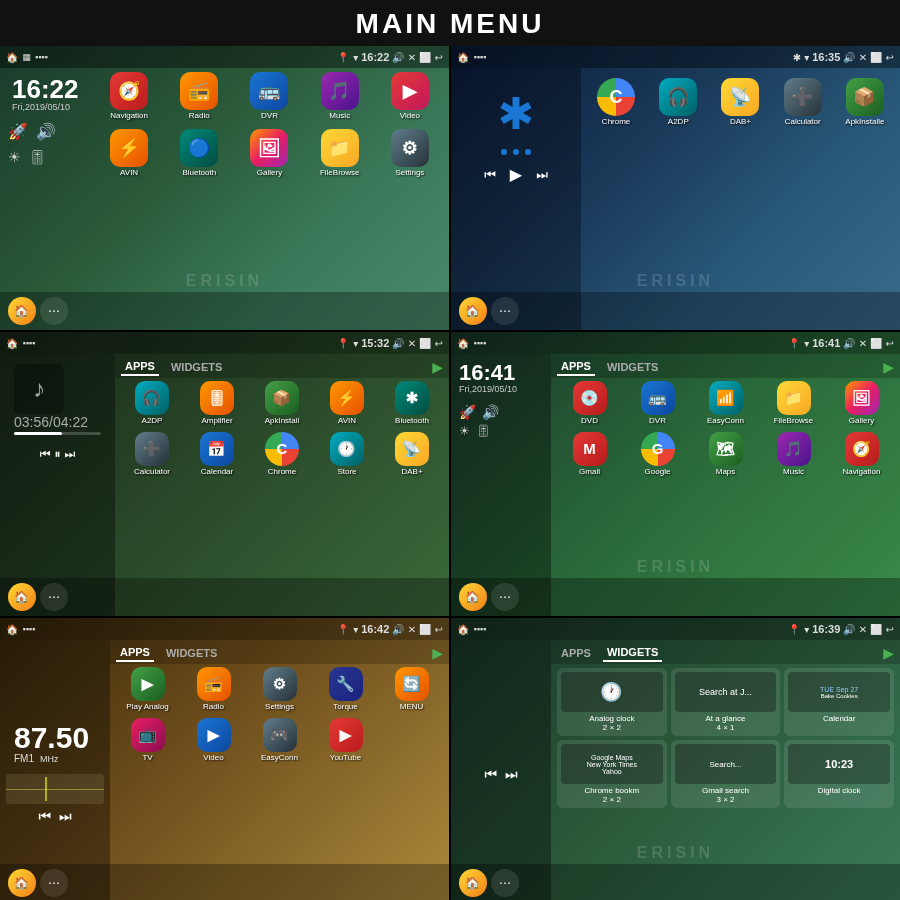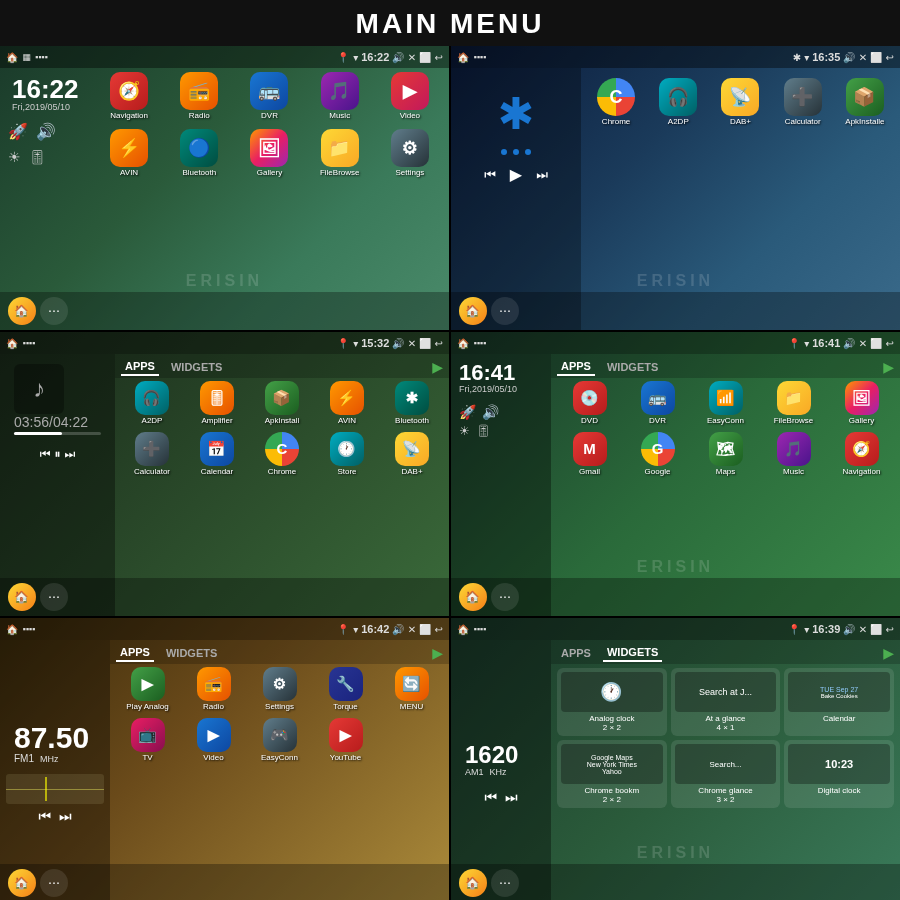--- a/index.html
+++ b/index.html
@@ -755,27 +755,20 @@
         <span>▾</span>
         <span class="status-time">16:39</span>
         <span>🔊</span>
         <span>✕</span>
         <span>⬜</span>
         <span>↩</span>
       </div>
     </div>
     <div class="panel-content" style="flex-direction:row;">
       <div style="width:100px;background:rgba(0,0,0,0.35);display:flex;flex-direction:column;padding:6px;justify-content:center;">
-        <div class="radio-display">
-          <div class="radio-freq" style="font-size:24px">1620</div>
-          <div style="display:flex;gap:6px;align-items:baseline;">
-            <span style="font-size:9px;color:#ddd">AM1</span>
-            <span style="font-size:9px;color:#ddd">KHz</span>
-          </div>
-        </div>
         <div style="display:flex;gap:8px;justify-content:center;margin-top:6px;">
           <span style="color:#fff;font-size:14px">⏮</span>
           <span style="color:#fff;font-size:14px">⏭</span>
         </div>
       </div>
       <div style="flex:1;">
         <div class="tabs-bar">
           <span class="tab-item">APPS</span>
           <span class="tab-item active">WIDGETS</span>
           <span class="tab-play-btn">▶</span>
@@ -802,21 +795,21 @@
             <div class="widget-preview" style="font-size:8px;padding:2px;flex-direction:column;">
               <div style="font-size:7px">Google Maps</div>
               <div style="font-size:7px">New York Times</div>
               <div style="font-size:7px">Yahoo</div>
             </div>
             <span>Chrome bookm</span>
             <span>2 × 2</span>
           </div>
           <div class="widget-item">
             <div class="widget-preview" style="font-size:8px;padding:2px;">Search...</div>
-            <span>Chrome glance</span>
+            <span>Gmail search</span>
             <span>3 × 2</span>
           </div>
           <div class="widget-item">
             <div class="widget-preview" style="font-size:11px;font-weight:bold;">10:23</div>
             <span>Digital clock</span>
           </div>
         </div>
       </div>
     </div>
     <div class="bottom-controls">

